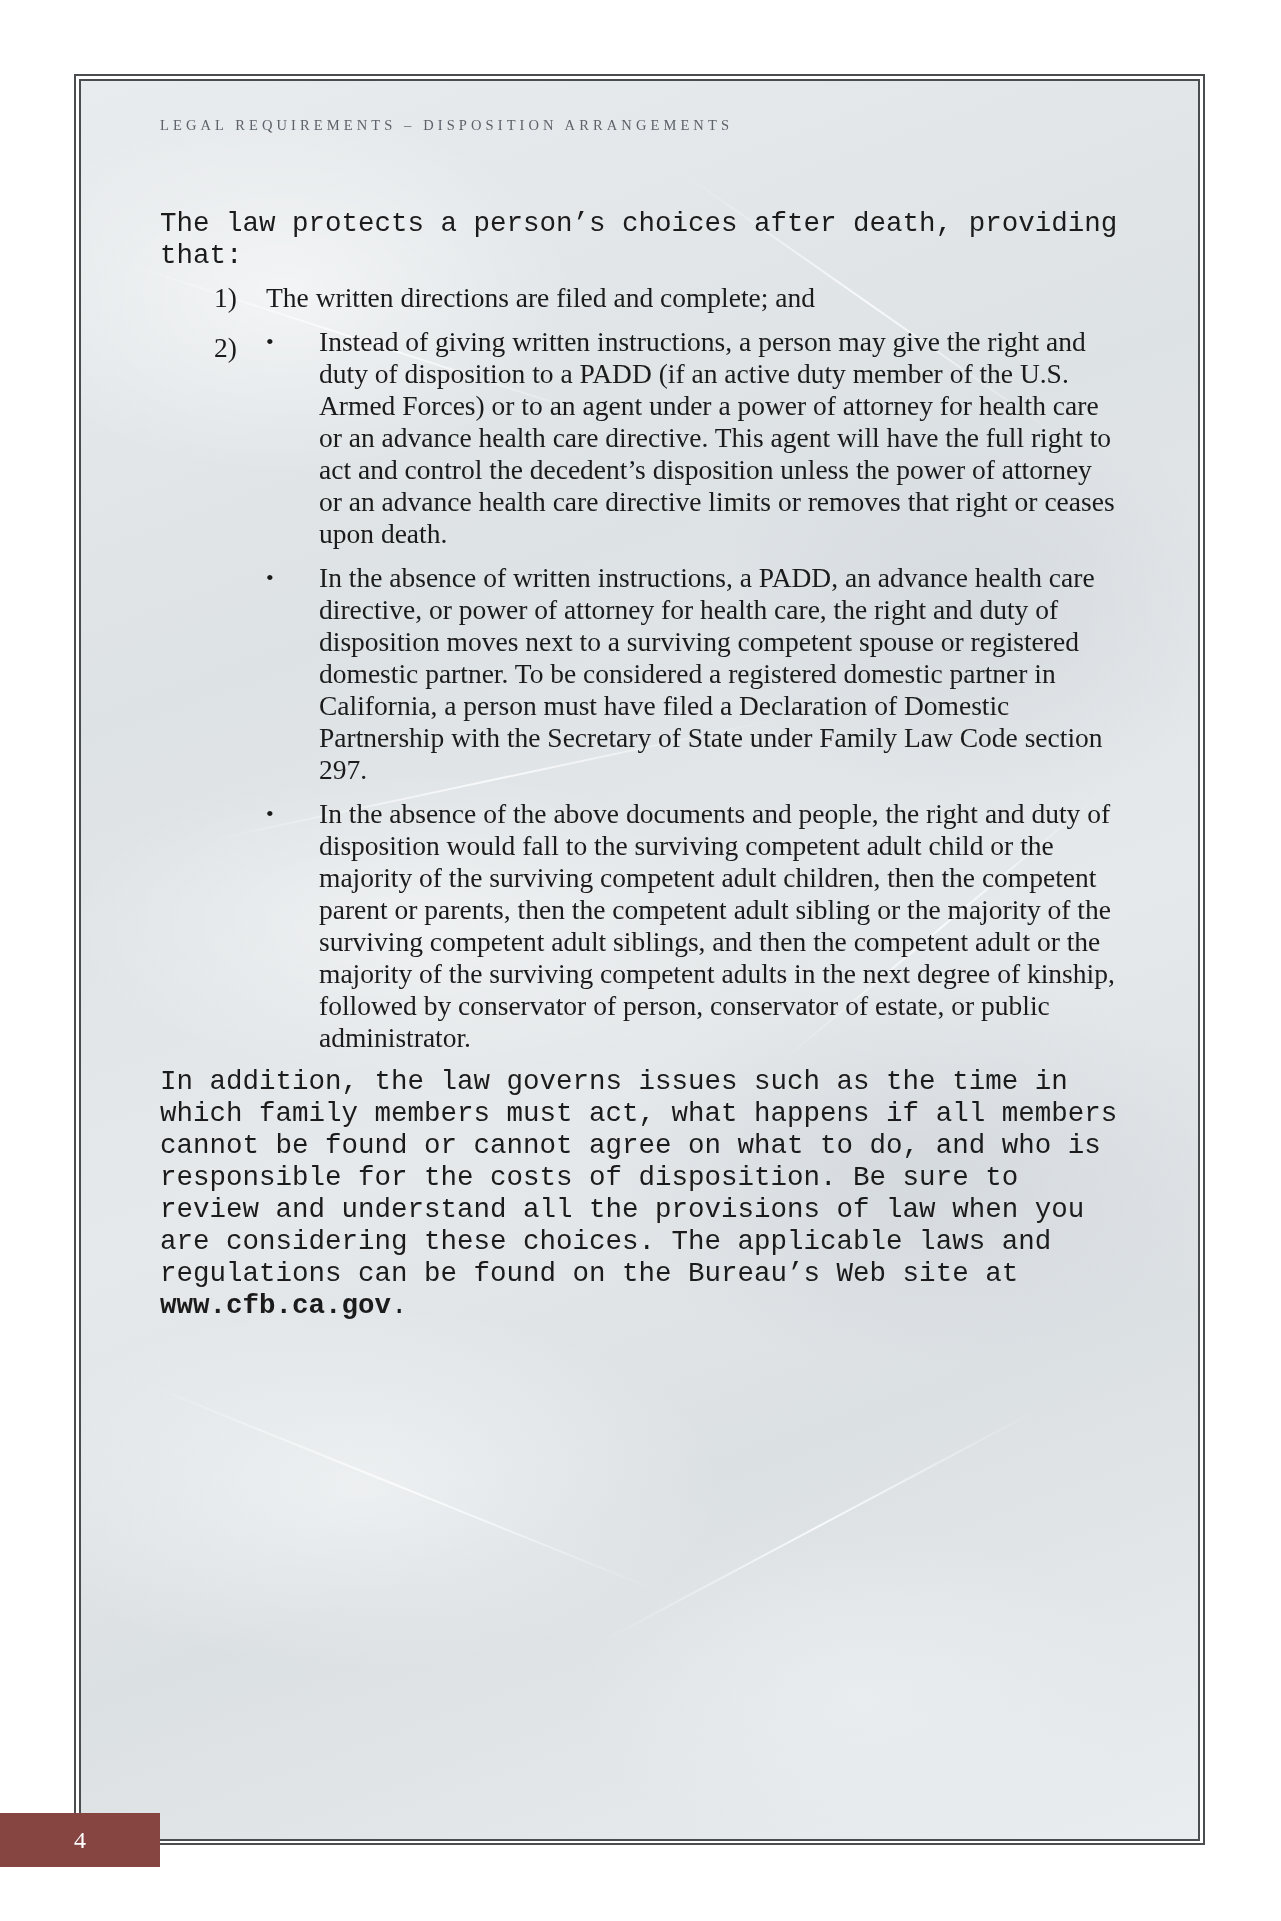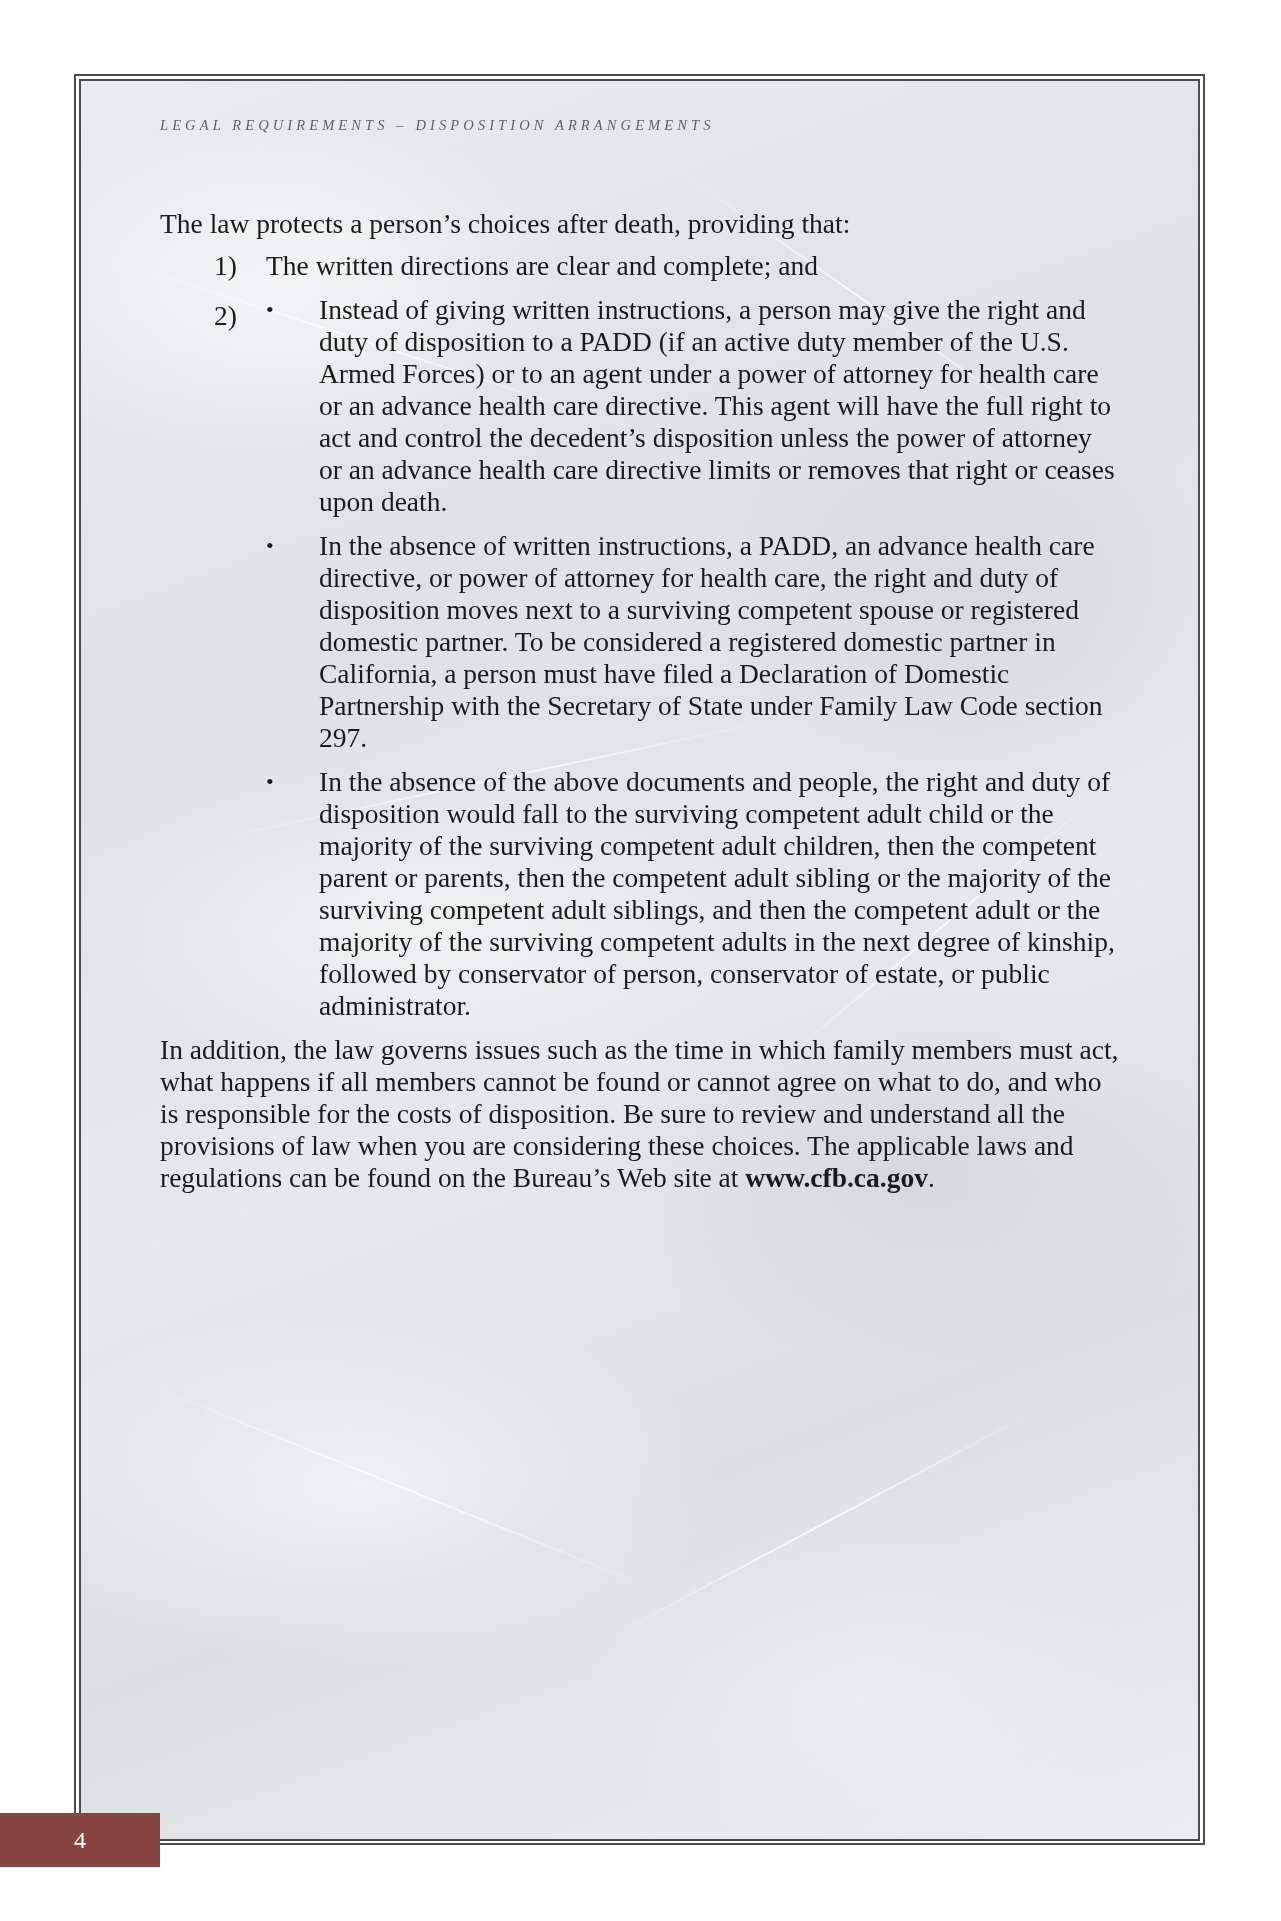--- a/index.html
+++ b/index.html
@@ -50,32 +50,32 @@
     }
     .running-header {
       position: absolute;
       left: 160px;
       top: 117px;
       font-size: 14.5px;
       letter-spacing: 4.1px;
       color: #5d636a;
       text-transform: uppercase;
       white-space: nowrap;
-      font-style: italic;
     }
     .content {
       position: absolute;
       left: 160px;
       top: 208px;
       width: 960px;
       font-size: 27.5px;
       line-height: 32px;
     }
     .para {
       margin: 0;
+      font-family: Liberation Mono, monospace;
     }
     .num-list {
       margin: 10px 0 0 0;
       padding: 0;
       list-style: none;
     }
     .num-item {
       position: relative;
       padding-left: 106px;
       margin-bottom: 18px;
@@ -137,21 +137,21 @@
 </div>
 
 <div class="running-header">Legal Requirements – Disposition Arrangements</div>
 
 <div class="content">
   <p class="para">The law protects a person’s choices after death, providing that:</p>
 
   <ul class="num-list">
     <li class="num-item">
       <span class="num-marker">1)</span>
-      <span>The written directions are clear and complete; and</span>
+      <span>The written directions are filed and complete; and</span>
     </li>
     <li class="num-item">
       <span class="num-marker">2)</span>
     </li>
   </ul>
 
   <ul class="bullet-list">
     <li class="bullet-item">
       <span class="bullet-marker">•</span>
       <span>Instead of giving written instructions, a person may give the right and duty of disposition to a PADD (if an active duty member of the U.S. Armed Forces) or to an agent under a power of attorney for health care or an advance health care directive. This agent will have the full right to act and control the decedent’s disposition unless the power of attorney or an advance health care directive limits or removes that right or ceases upon death.</span>

